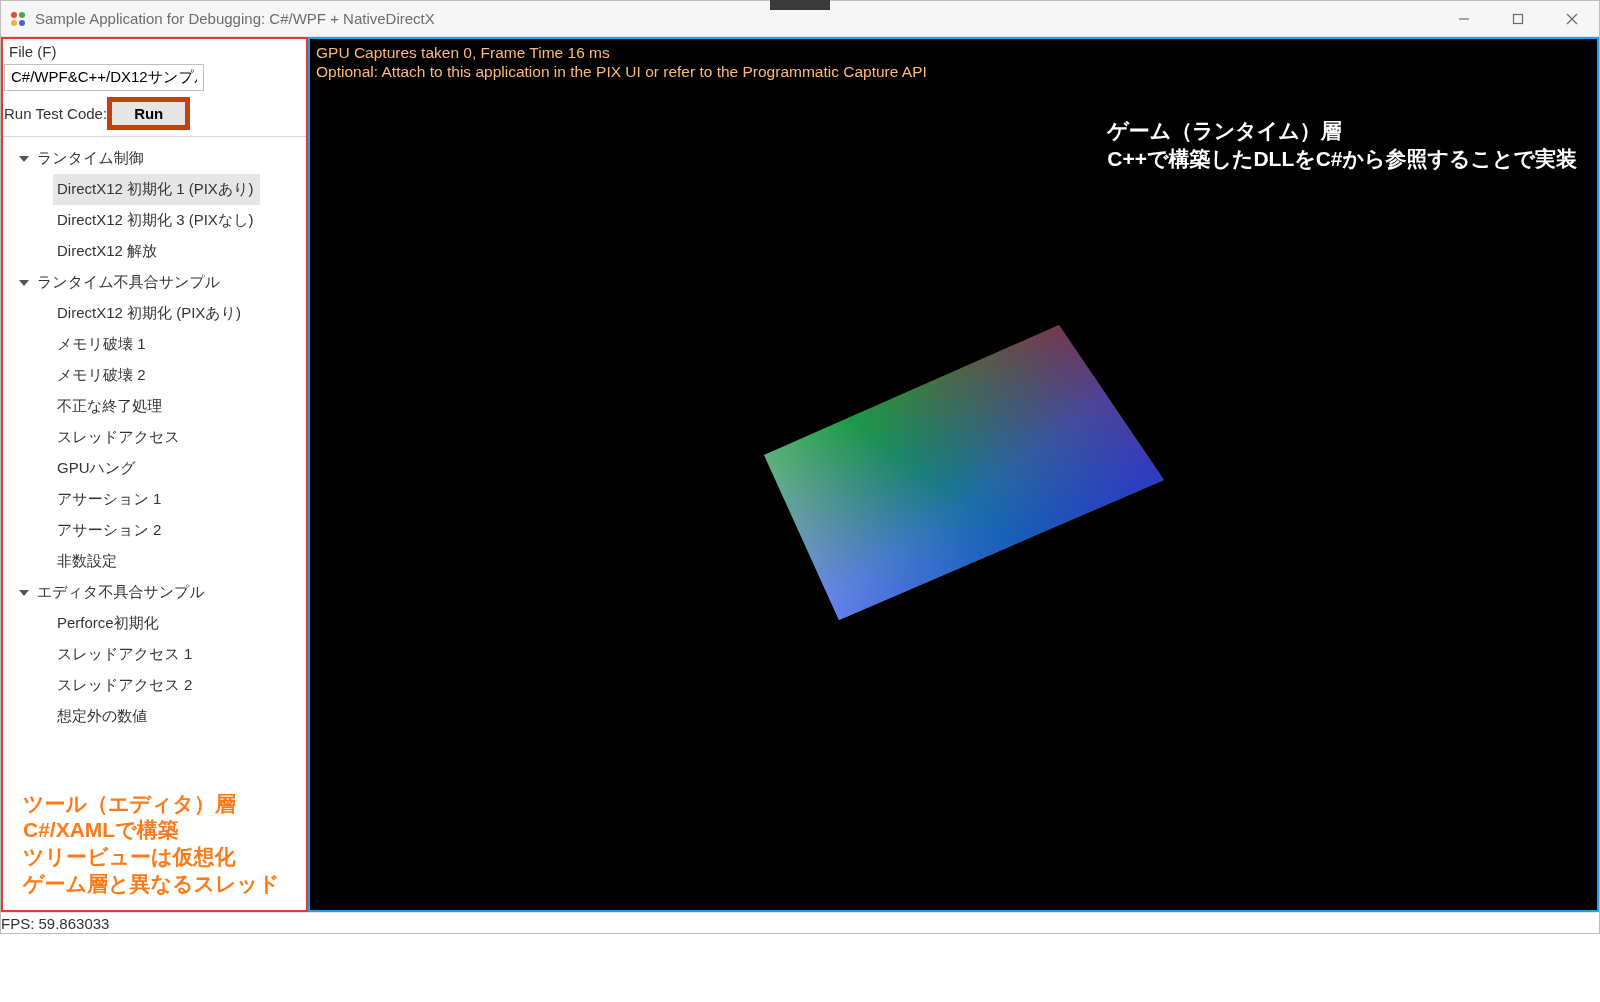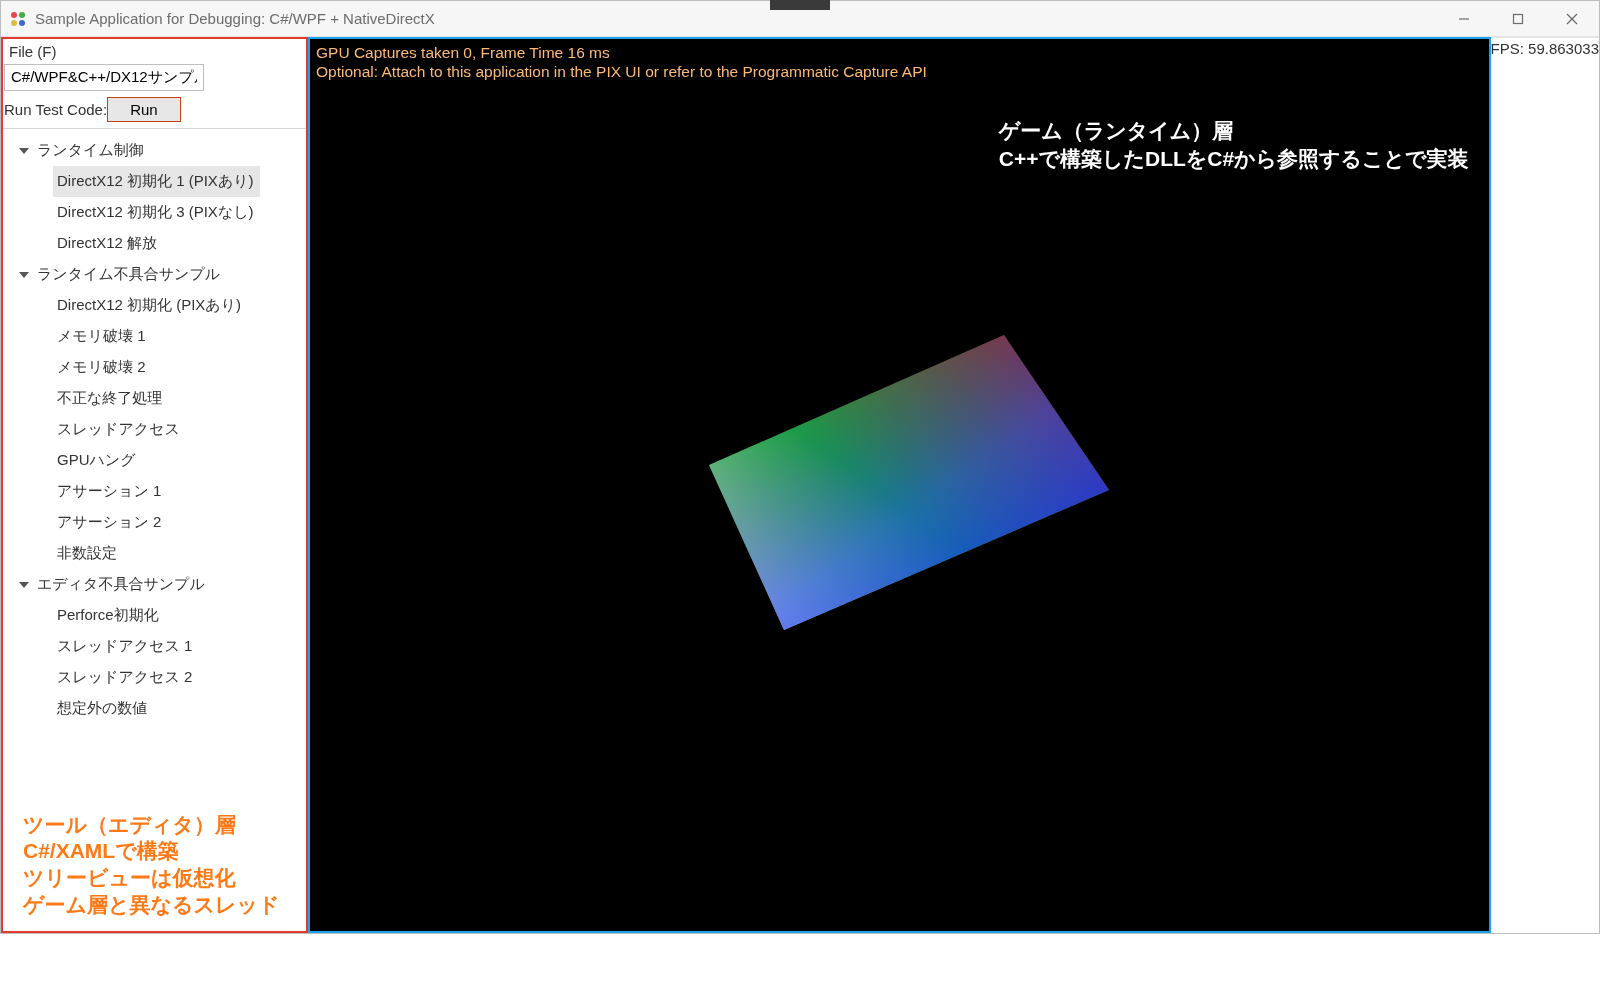--- a/index.html
+++ b/index.html
@@ -51,21 +51,21 @@
     top: -1px;
     left: 50%;
     transform: translateX(-50%);
     width: 60px;
     height: 10px;
     background: #3a3a3a;
   }
   .client {
     flex: 1;
     display: flex;
-    flex-direction: row;
+    flex-direction: column;
     background: #fff;
   }
   .body-row {
     flex: 1;
     display: flex;
     min-height: 0;
   }
   .left-panel {
     width: 307px;
     border: 2px solid #e53b2e;
@@ -96,21 +96,22 @@
     align-items: center;
     padding: 6px 1px 6px 1px;
     border-bottom: 1px solid #d8d8d8;
   }
   .run-label { font-size: 15px; color: #333; }
   .run-btn {
     font-family: inherit;
     font-size: 15px;
     padding: 3px 22px;
     background: #e6e6e6;
-    border: 1px solid #c2410c;
+    border: 5px solid #c2410c;
+    font-weight: bold;
   }
   .tree {
     flex: 1;
     overflow: auto;
     padding: 6px 0 6px 0;
   }
   .tree-group {
     display: flex;
     align-items: center;
     padding: 6px 6px 6px 16px;

